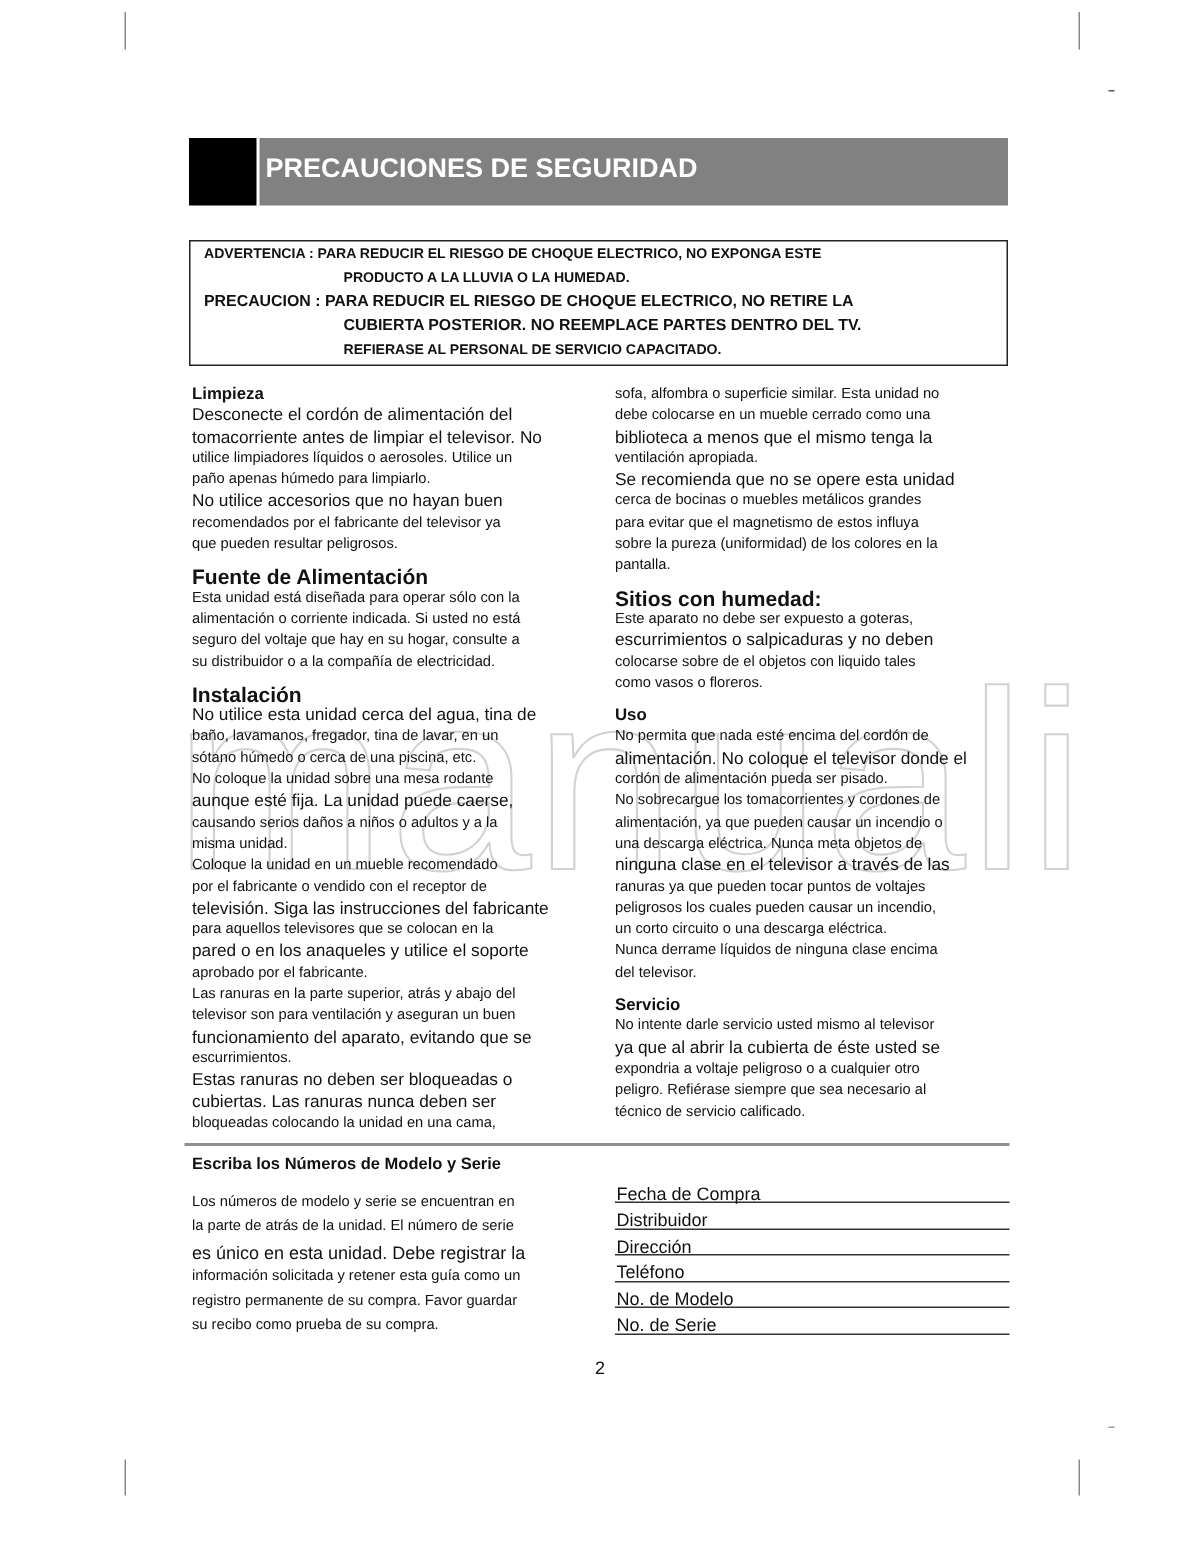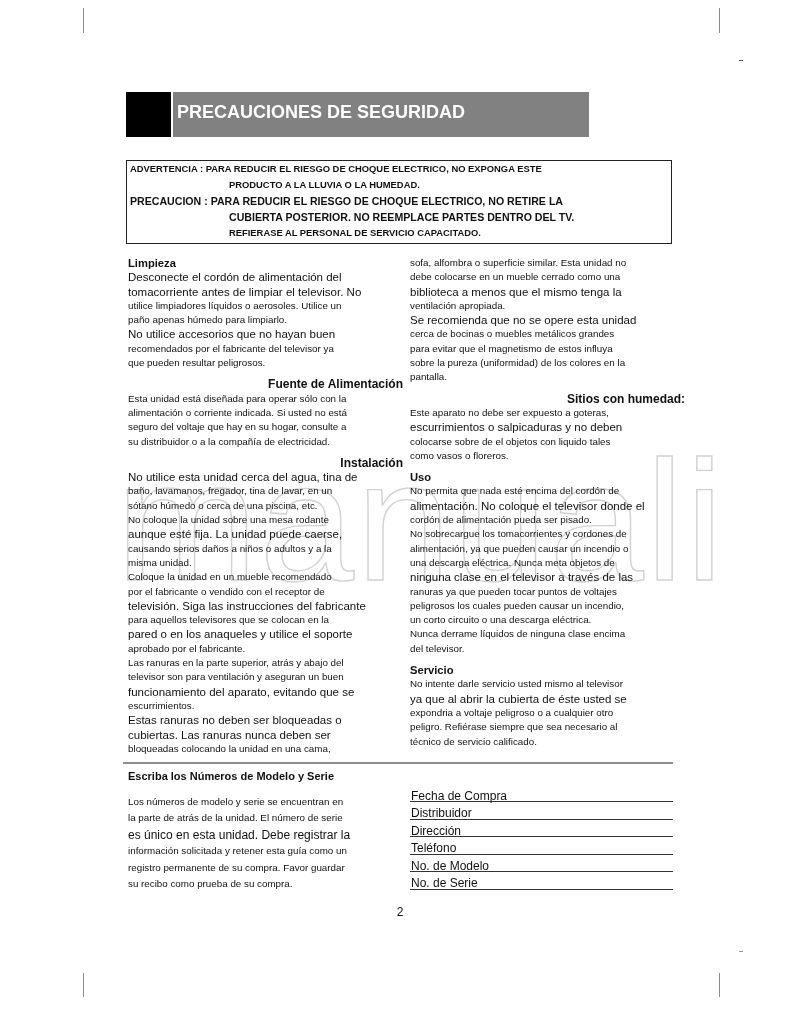--- a/index.html
+++ b/index.html
@@ -16,45 +16,45 @@
   .watermark {
     position: absolute; left: 98px; top: 436px;
     font-family: "Liberation Sans", sans-serif;
     font-size: 170px; line-height: 1; letter-spacing: 2px;
     color: #ffffff; -webkit-text-stroke: 1.4px #d2d2d2;
     z-index: 0; white-space: nowrap; user-select: none; margin-left: 18px;
   }
 
   
   .hdr-black { left: 126px; top: 92px; width: 45px; height: 45px; background: #000; }
-  .hdr-bar { left: 173px; top: 92px; width: 416px; height: 45px; background: #818181; }
+  .hdr-bar { left: 173px; top: 92px; width: 499px; height: 45px; background: #818181; }
   .hdr-title {
     color: #fff; font-weight: bold; font-size: 18px; line-height: 41px;
     padding-left: 4px; white-space: nowrap;
   }
 
   
   .warn {
     left: 126px; top: 160px; width: 544px; height: 82px;
     border: 1px solid #222; border-bottom-width: 1.5px; background: #fff; z-index: 1;
   }
   .wl { font-weight: bold; white-space: nowrap; line-height: 16px; height: 16px; }
   .wl.sm { font-size: 9.4px; }
   .wl.lg { font-size: 10.6px; }
-  .wl.first { padding-left: 3px; }
+  .wl.first { padding-left: 3px; margin-left: 6px; }
   .wl.ind { padding-left: 102px; }
 
   
   .col { position: absolute; top: 256px; width: 275px; z-index: 1; }
   .col-left { left: 128px; }
   .col-right { left: 410px; }
   .ln { white-space: nowrap; height: 14.3px; line-height: 14.3px; }
   .ln.s { font-size: 9.8px; }
   .ln.b { font-size: 11.5px; }
-  .ln.h { font-size: 12px; font-weight: bold; text-align: right; }
+  .ln.h { font-size: 14px; font-weight: bold; }
   .ln.H { font-size: 11.2px; font-weight: bold; }
   .ln.gap { margin-top: 7px; }
 
   
   .divider { left: 123px; top: 762px; width: 550px; height: 2px; background: #8e8e8e; }
   .reg-title { left: 128px; top: 769px; font-size: 11px; font-weight: bold; line-height: 14px; white-space: nowrap; z-index: 1; }
   .reg-para { left: 128px; top: 794px; width: 270px; z-index: 1; }
   .rp { white-space: nowrap; height: 16.4px; line-height: 16.4px; }
   .rp.s { font-size: 9.8px; }
   .rp.b { font-size: 12px; }

